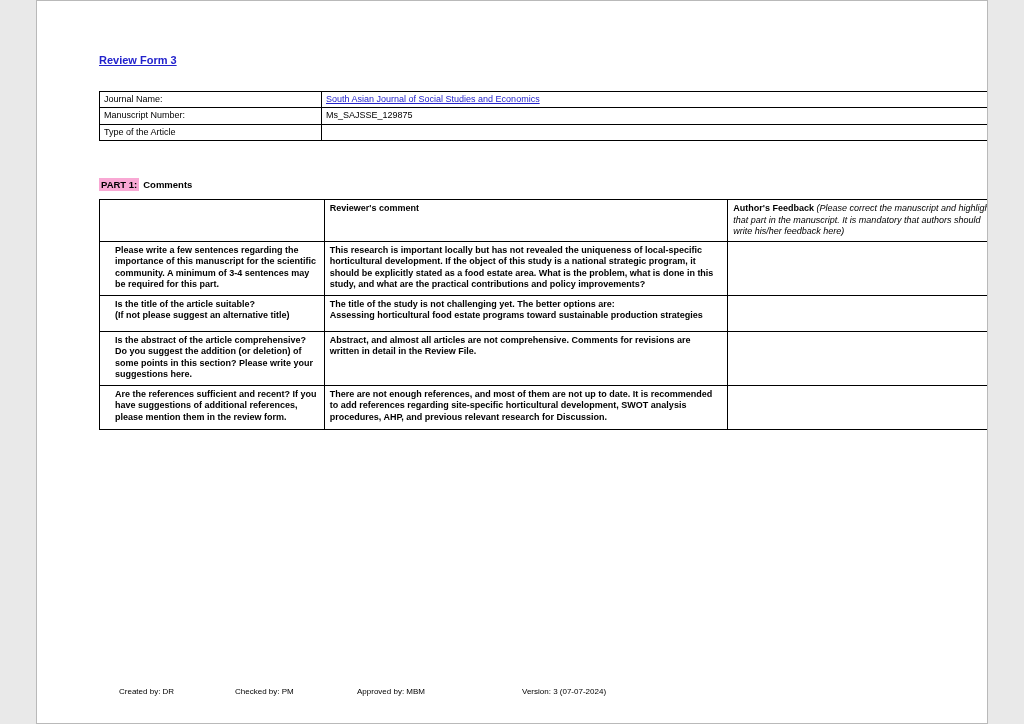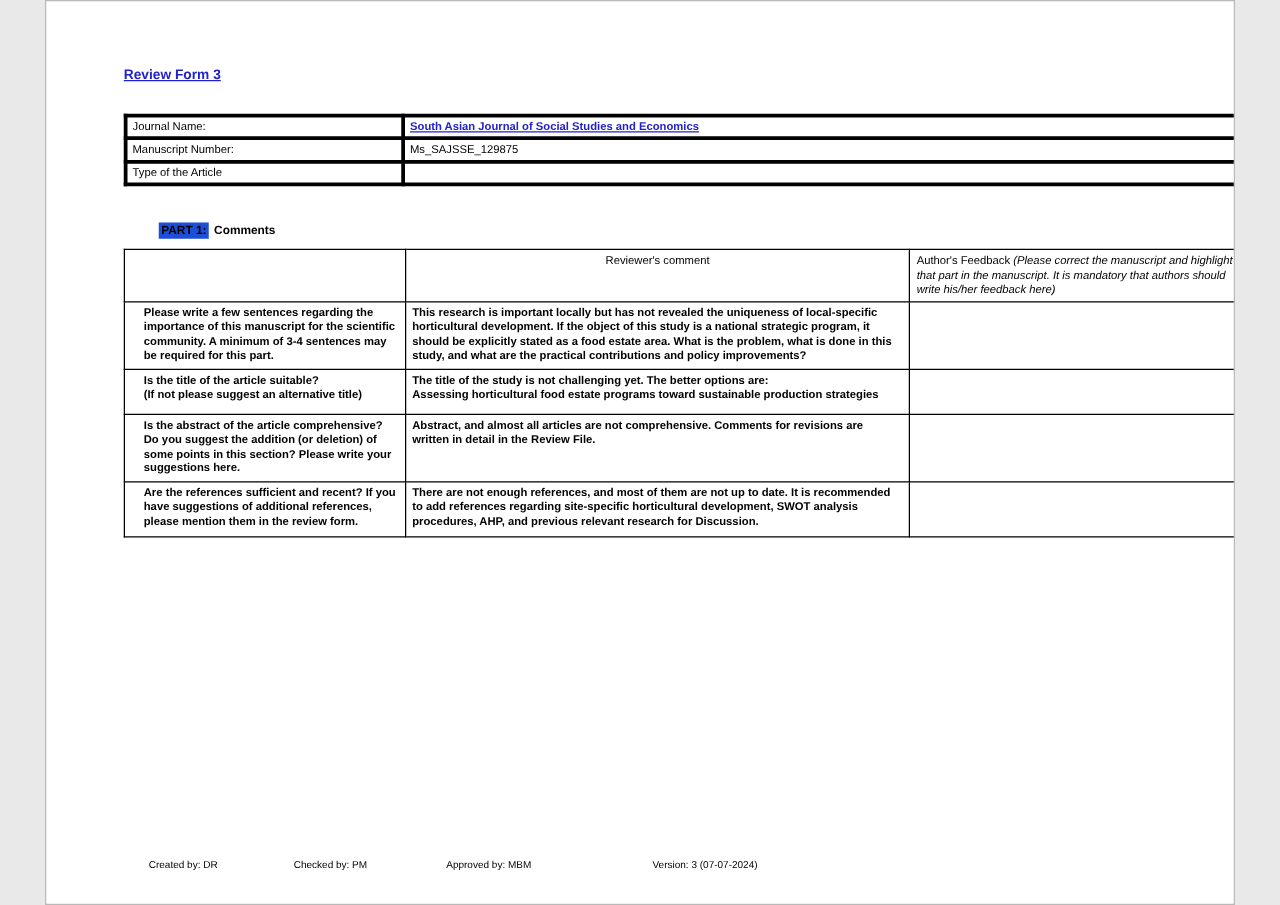--- a/index.html
+++ b/index.html
@@ -28,48 +28,48 @@
   .info-table {
     position: absolute;
     left: 62px;
     top: 90px;
     width: 901px;
     border-collapse: collapse;
     font-size: 9px;
     line-height: 1.25;
   }
   .info-table td {
-    border: 3px solid #000000;
+    border: 1px solid #000000;
     padding: 2px 4px;
     vertical-align: top;
   }
   .info-table .label-col { width: 222px; }
   .info-table .title-row td { height: 30px; }
   .info-table .title-value {
     font-weight: bold;
     font-size: 9.5px;
     vertical-align: middle;
     padding-top: 10px;
   }
   .bold { font-weight: normal; }
   .link {
     color: #2222cc;
-    font-weight: bold;
+    font-weight: normal;
     text-decoration: underline;
     cursor: pointer;
   }
   
   .part-line {
     position: absolute;
     left: 62px;
     top: 178px;
     font-size: 9.5px;
     font-weight: bold;
   }
-  .part-label { background: #1d4ed8; padding: 1px 2px; margin-left: 28px; }
+  .part-label { background: #f9a8d4; padding: 1px 2px; }
   .part-section { margin-left: 4px; }
   
   .comments-table {
     position: absolute;
     left: 62px;
     top: 198px;
     width: 903px;
     border-collapse: collapse;
     font-size: 9px;
     line-height: 1.28;
@@ -83,21 +83,21 @@
     font-weight: bold;
     padding-left: 15px;
     white-space: pre-line;
   }
   .comments-table .c-cell {
     font-weight: bold;
     white-space: pre-line;
   }
   .comments-table .f-cell { }
   .comments-table .header-row td { height: 30px; }
-  .hdr-bold { font-weight: normal; text-align: center; }
+  .hdr-bold { font-weight: bold; }
   .hdr-italic { font-style: italic; }
   .row-1 td { height: 54px; }
   .row-2 td { height: 36px; }
   .row-3 td { height: 54px; }
   .row-4 td { height: 30px; }
   .row-5 td { height: 44px; margin-top: 27px; }
   
   .footer-item {
     position: absolute;
     top: 686px;

